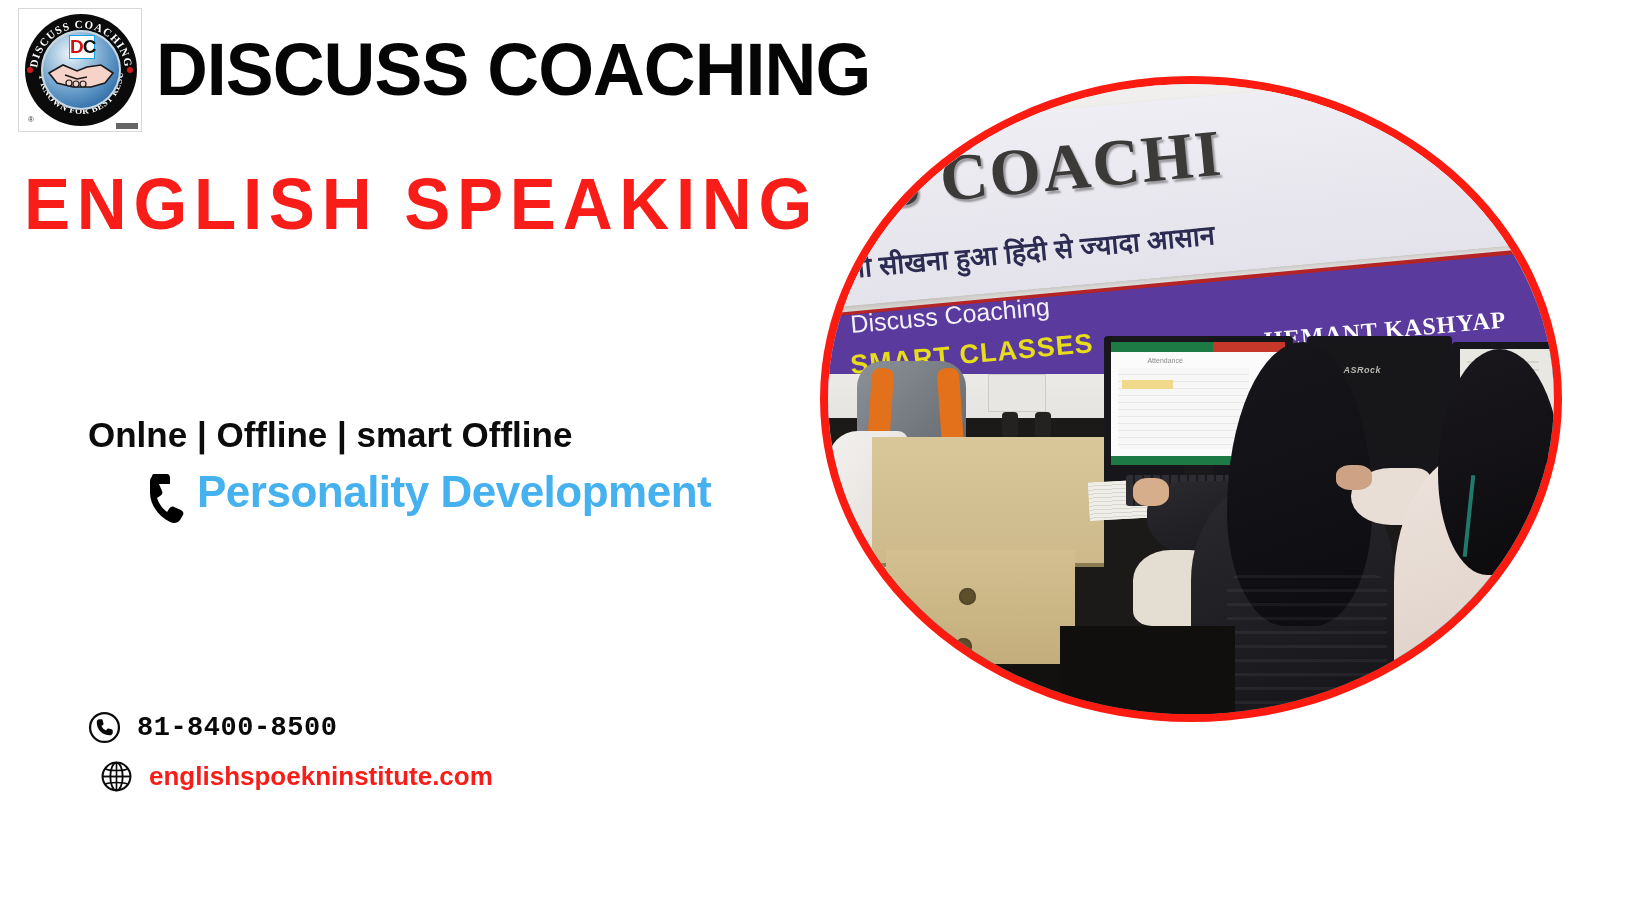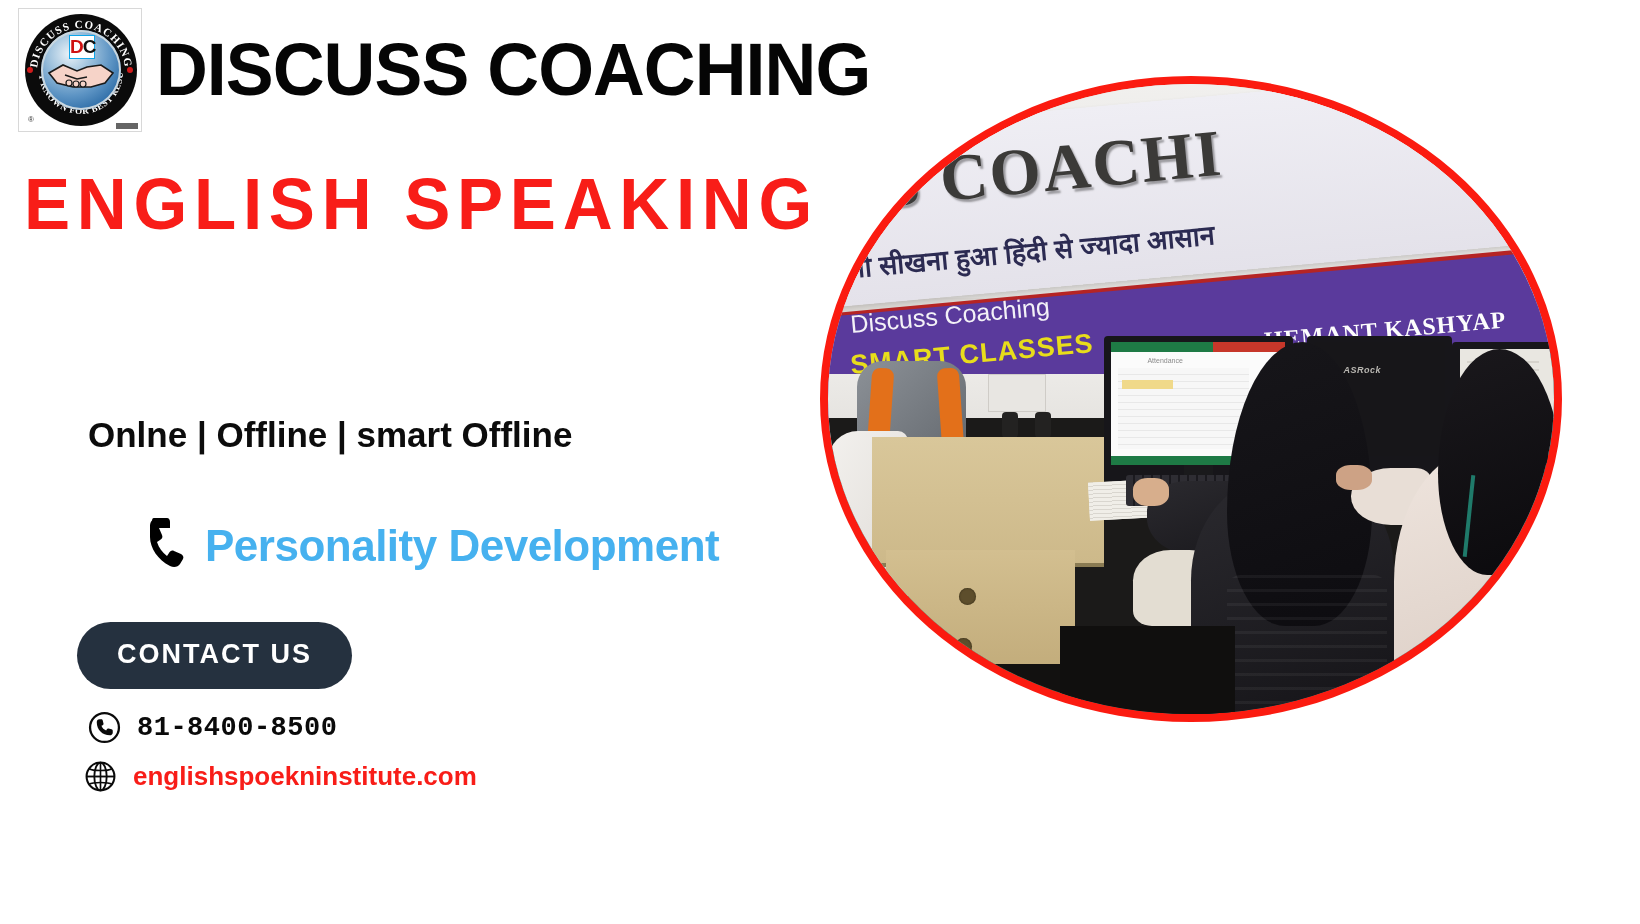--- a/index.html
+++ b/index.html
@@ -59,34 +59,34 @@
     position:absolute;left:155px;top:272px;
     font-size:72px;font-weight:bold;color:#060606;letter-spacing:16px;
     white-space:nowrap;line-height:1;
   }
 
   .modes{
     position:absolute;left:88px;top:415px;
     font-size:35px;font-weight:bold;color:#0c0c0c;letter-spacing:0px;white-space:nowrap;
   }
 
-  .pdrow{position:absolute;left:145px;top:511px;display:flex;align-items:flex-end;gap:14px;}
+  .pdrow{position:absolute;left:145px;top:467px;display:flex;align-items:flex-start;gap:6px;}
   .pd-phone{font-size:56px;line-height:1;color:#000;display:block;margin-top:4px;}
   .pd-text{font-size:44px;font-weight:bold;color:#46b1ef;white-space:nowrap;letter-spacing:-.5px;}
 
   .contact-btn{
     position:absolute;left:77px;top:622px;
     background:#25313f;color:#ffffff;border-radius:34px;border:none;
     padding:17px 40px 19px 40px;font-size:27px;font-weight:bold;letter-spacing:2px;
     font-family:"Liberation Sans","DejaVu Sans",sans-serif;cursor:pointer;
   }
 
   .c-row{position:absolute;display:flex;align-items:center;gap:16px;}
   .c-row.phone{left:88px;top:711px;font-family:Liberation Mono, monospace;}
-  .c-row.web{left:84px;top:760px;}
+  .c-row.web{left:100px;top:760px;}
   .c-ico{width:33px;height:33px;flex:0 0 auto;}
   .c-phone-txt{font-size:27px;font-weight:bold;color:#0a0a0a;letter-spacing:.5px;white-space:nowrap;}
   .c-web-txt{font-size:26px;font-weight:bold;color:#f81d18;letter-spacing:0px;white-space:nowrap;}
 
   
   .photo-wrap{
     position:absolute;left:820px;top:76px;width:742px;height:646px;
   }
   .photo-circle{
     position:absolute;inset:0;border-radius:50%;
@@ -283,21 +283,20 @@
   <div class="pdrow">
     <svg width="46" height="56" viewBox="0 0 46 56" class="pd-phone">
       <path d="M11 4 C7 4 5 7 5 11 L5 22 C5 33 13 45 25 51 C29 53 33 52 35 49 L38 44
                C39 42 38 40 36 39 L29 36 C27 35 25 36 24 38 L22 41 C17 37 14 33 12 27
                L15 25 C17 24 18 22 17 20 L14 13 C13 11 12 10 10 10 Z" fill="#000000"></path>
       <path d="M9 3 L22 3 C24 3 25 5 25 7 L25 13 L7 13 L7 7 C7 5 7 3 9 3 Z" fill="#000000"></path>
     </svg>
     <div class="pd-text">Personality Development</div>
   </div>
 
-  <button class="contact-btn">CONTACT US</button>
 
   <div class="c-row phone">
     <svg class="c-ico" viewBox="0 0 32 32">
       <circle cx="16" cy="16" r="14" fill="none" stroke="#0a0a0a" stroke-width="2.2"></circle>
       <path d="M11 8 C9.5 8 8.5 9.2 8.5 10.8 C8.5 18 14 23.5 21.2 23.5 C22.8 23.5 24 22.5 24 21
                L24 19.2 C24 18.4 23.5 17.9 22.8 17.7 L19.9 17 C19.2 16.8 18.6 17.1 18.3 17.7
                L17.6 19 C15 17.7 14.3 17 13 14.4 L14.3 13.7 C14.9 13.4 15.2 12.8 15 12.1
                L14.3 9.2 C14.1 8.5 13.6 8 12.8 8 Z" fill="#0a0a0a"></path>
     </svg>
     <span class="c-phone-txt">81-8400-8500</span>

